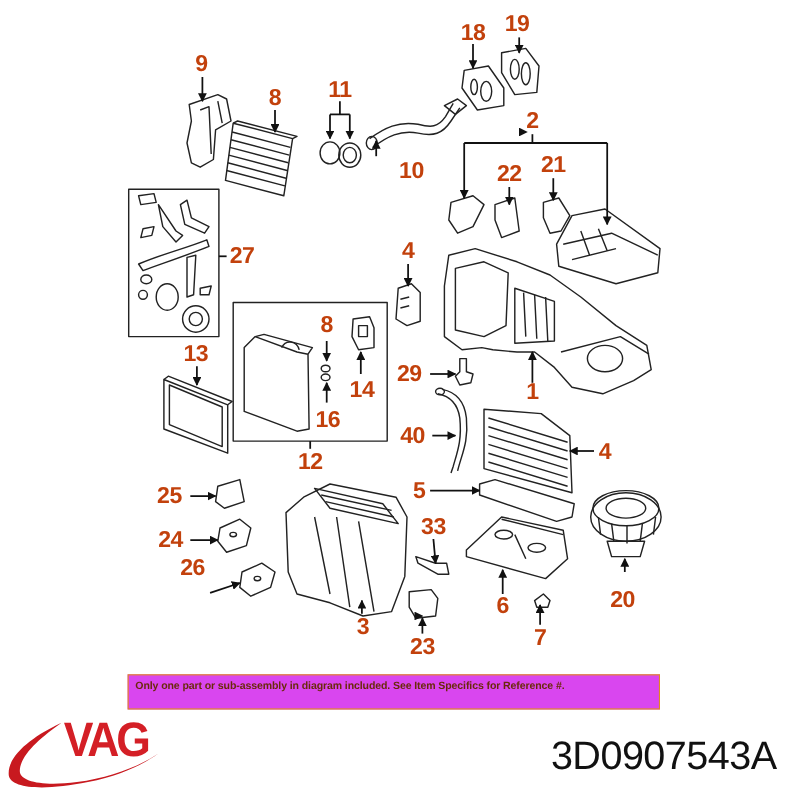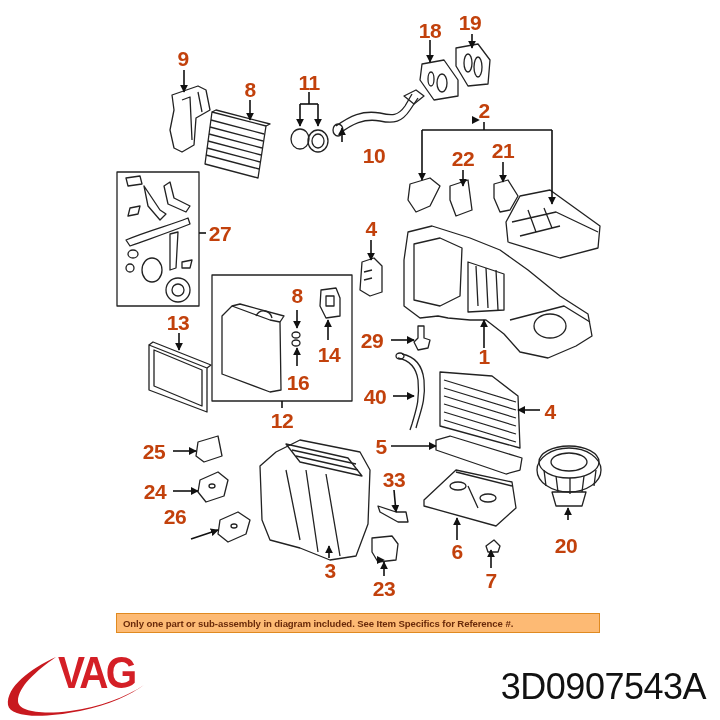--- a/index.html
+++ b/index.html
@@ -1,19 +1,19 @@
 <!DOCTYPE html>
 <html><head>
 <meta charset="utf-8">
 <style>
   html, body { margin:0; padding:0; background:#ffffff; }
   body { width:720px; height:720px; position:relative; overflow:hidden; font-family:"Liberation Sans", sans-serif; }
   #diagram { position:absolute; left:0; top:0; width:720px; height:720px; }
   .callout { position:absolute; font-family:"Liberation Sans", sans-serif; font-weight:bold; font-size:21px; color:#c2410c; line-height:1; transform:translate(-50%,-50%); white-space:nowrap; letter-spacing:-0.5px; }
-  .notice { position:absolute; left:116px; top:613px; width:484px; height:20px; background:#fdba74; border:1px solid #e08a20; box-sizing:border-box; padding:3px 6px 0 6px; }
+  .notice { position:absolute; left:116px; top:613px; width:484px; height:32px; background:#d946ef; border:1px solid #e08a20; box-sizing:border-box; padding:3px 6px 0 6px; }
   .notice div { font-family:"Liberation Sans", sans-serif; font-weight:bold; font-size:9.6px; color:#6a2a0a; line-height:13px; white-space:nowrap; letter-spacing:-0.1px; }
   .brand { position:absolute; left:0; top:645px; width:230px; height:75px; }
   .brand-text { position:absolute; left:58px; top:651px; font-family:"Liberation Sans", sans-serif; font-weight:bold; font-size:44px; color:#d41f26; letter-spacing:-3px; line-height:1; transform:scaleX(0.92); transform-origin:left top; }
   .partno { position:absolute; right:14px; top:669px; font-family:"Liberation Sans", sans-serif; font-size:36px; color:#111; line-height:1; letter-spacing:-0.5px; }
 </style>
 </head>
 <body>
 
 <svg id="diagram" viewBox="0 0 720 720" xmlns="http://www.w3.org/2000/svg">
   <defs>

